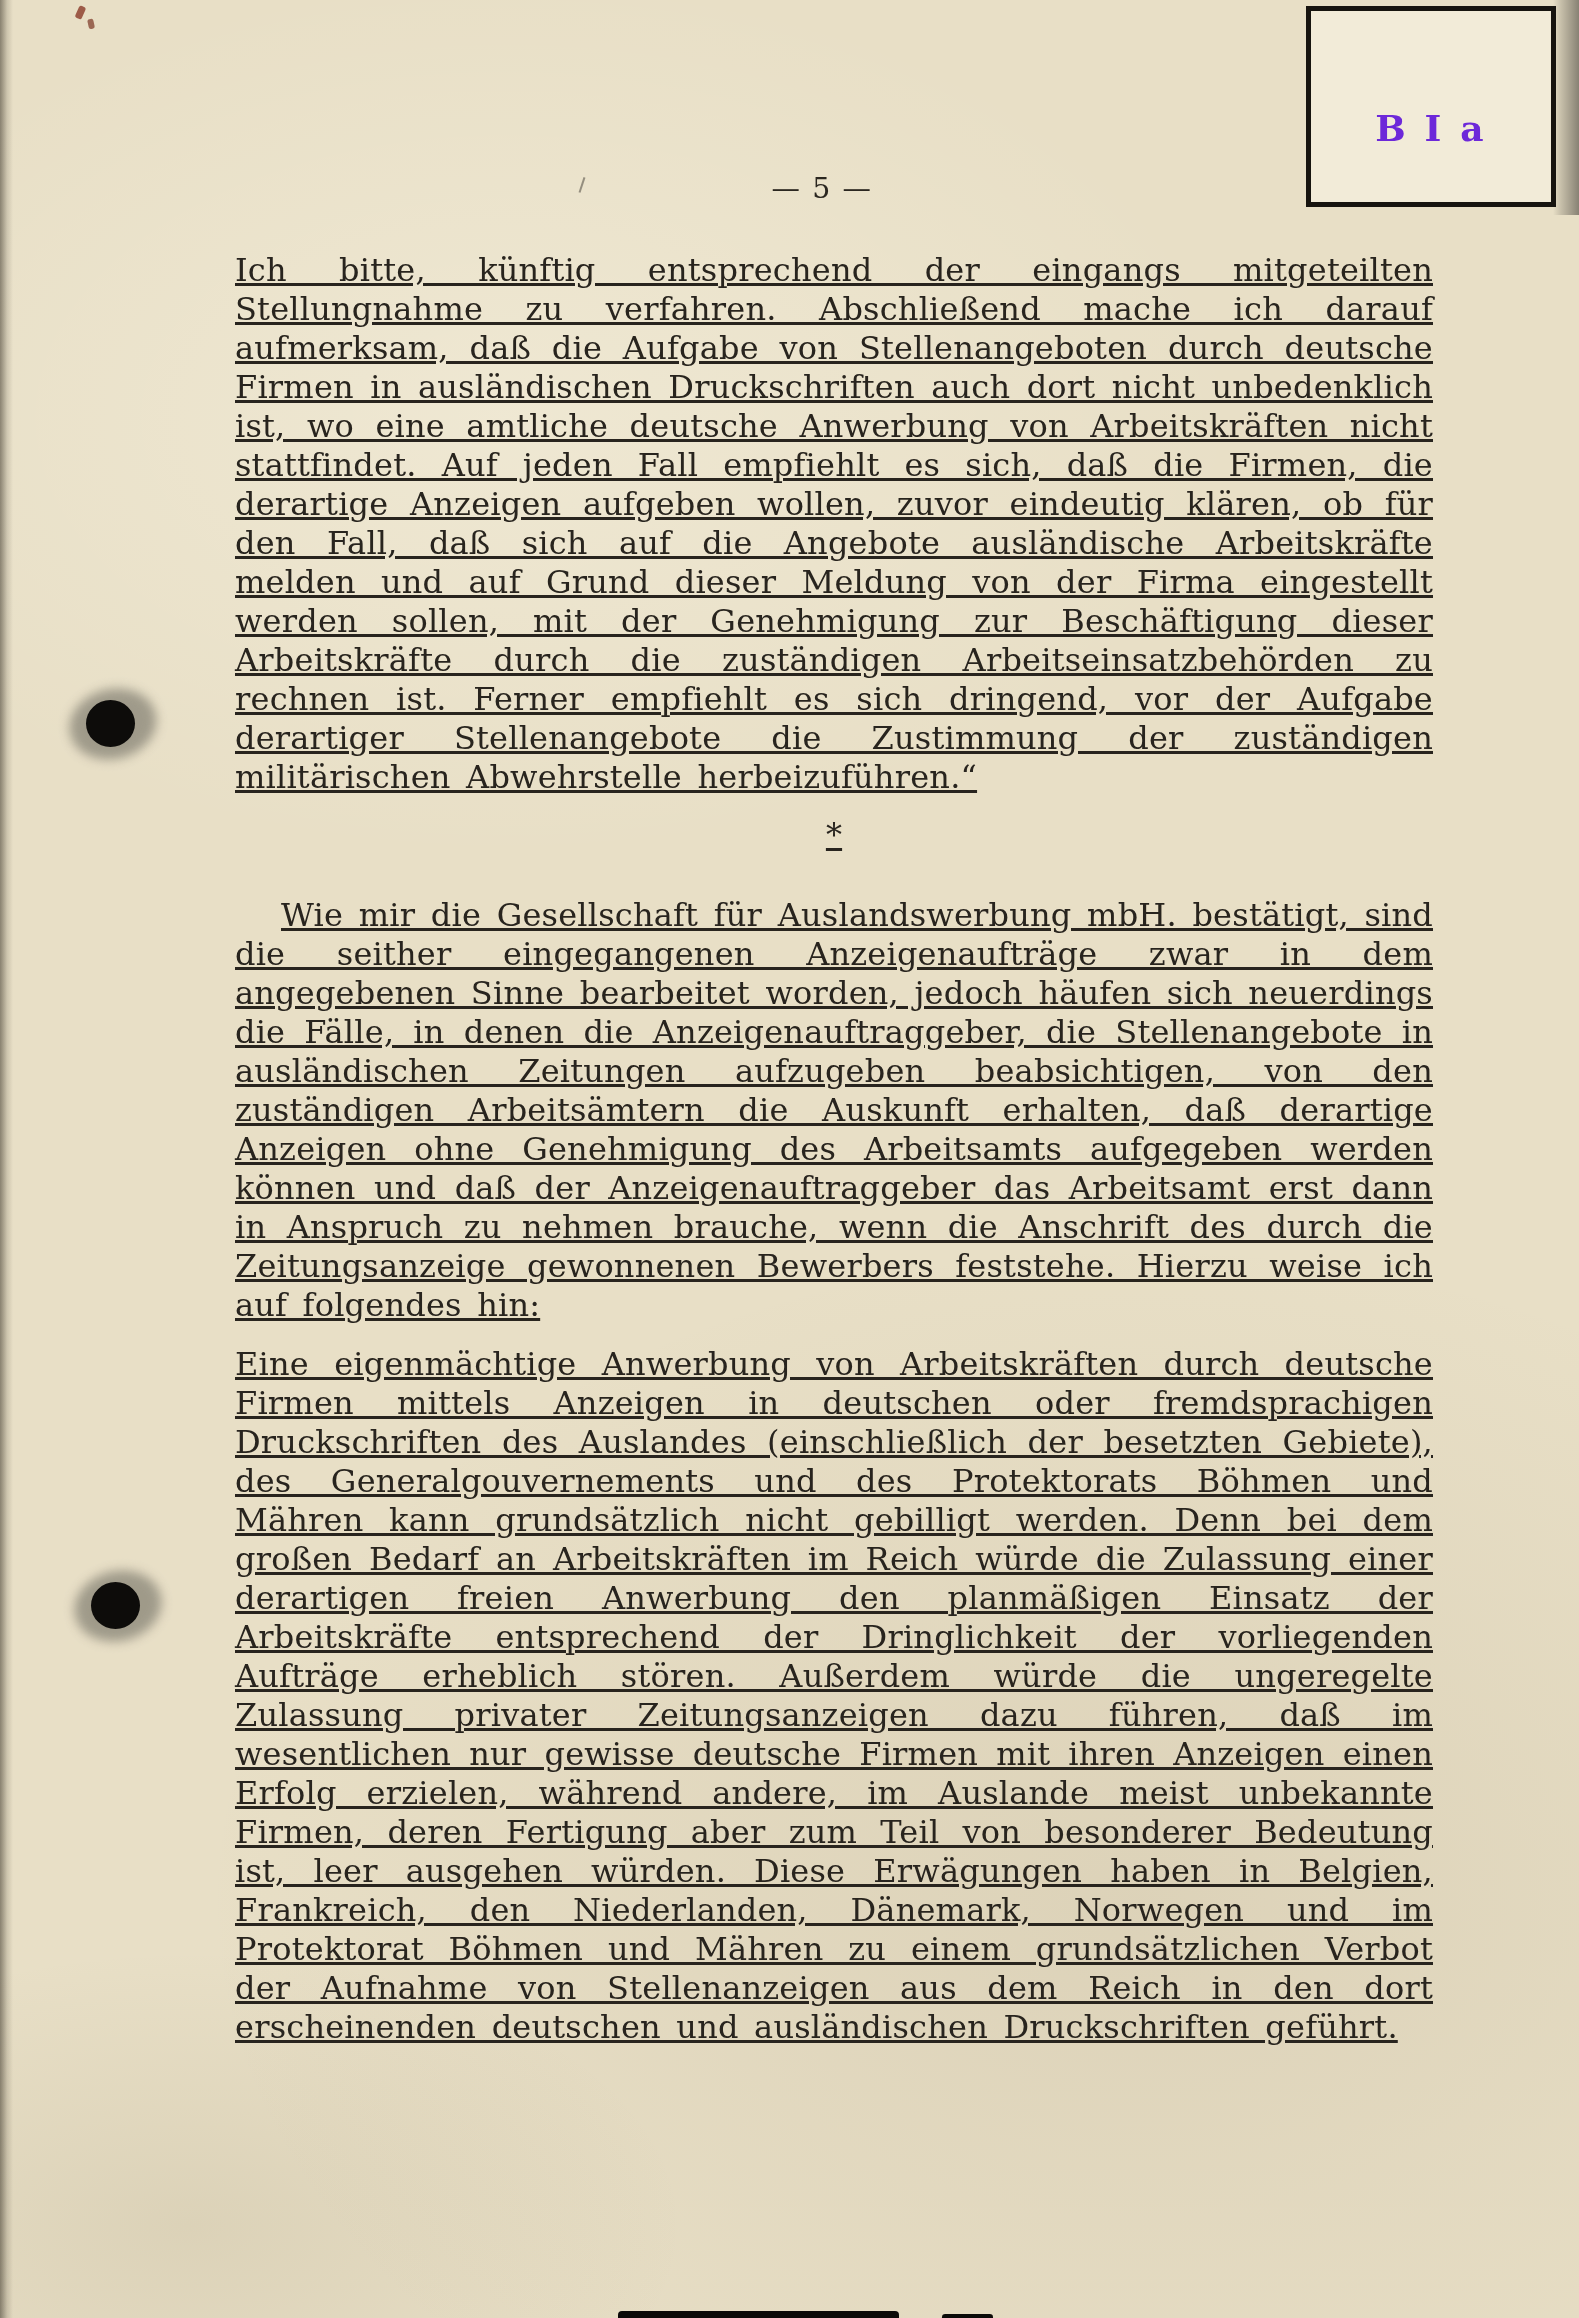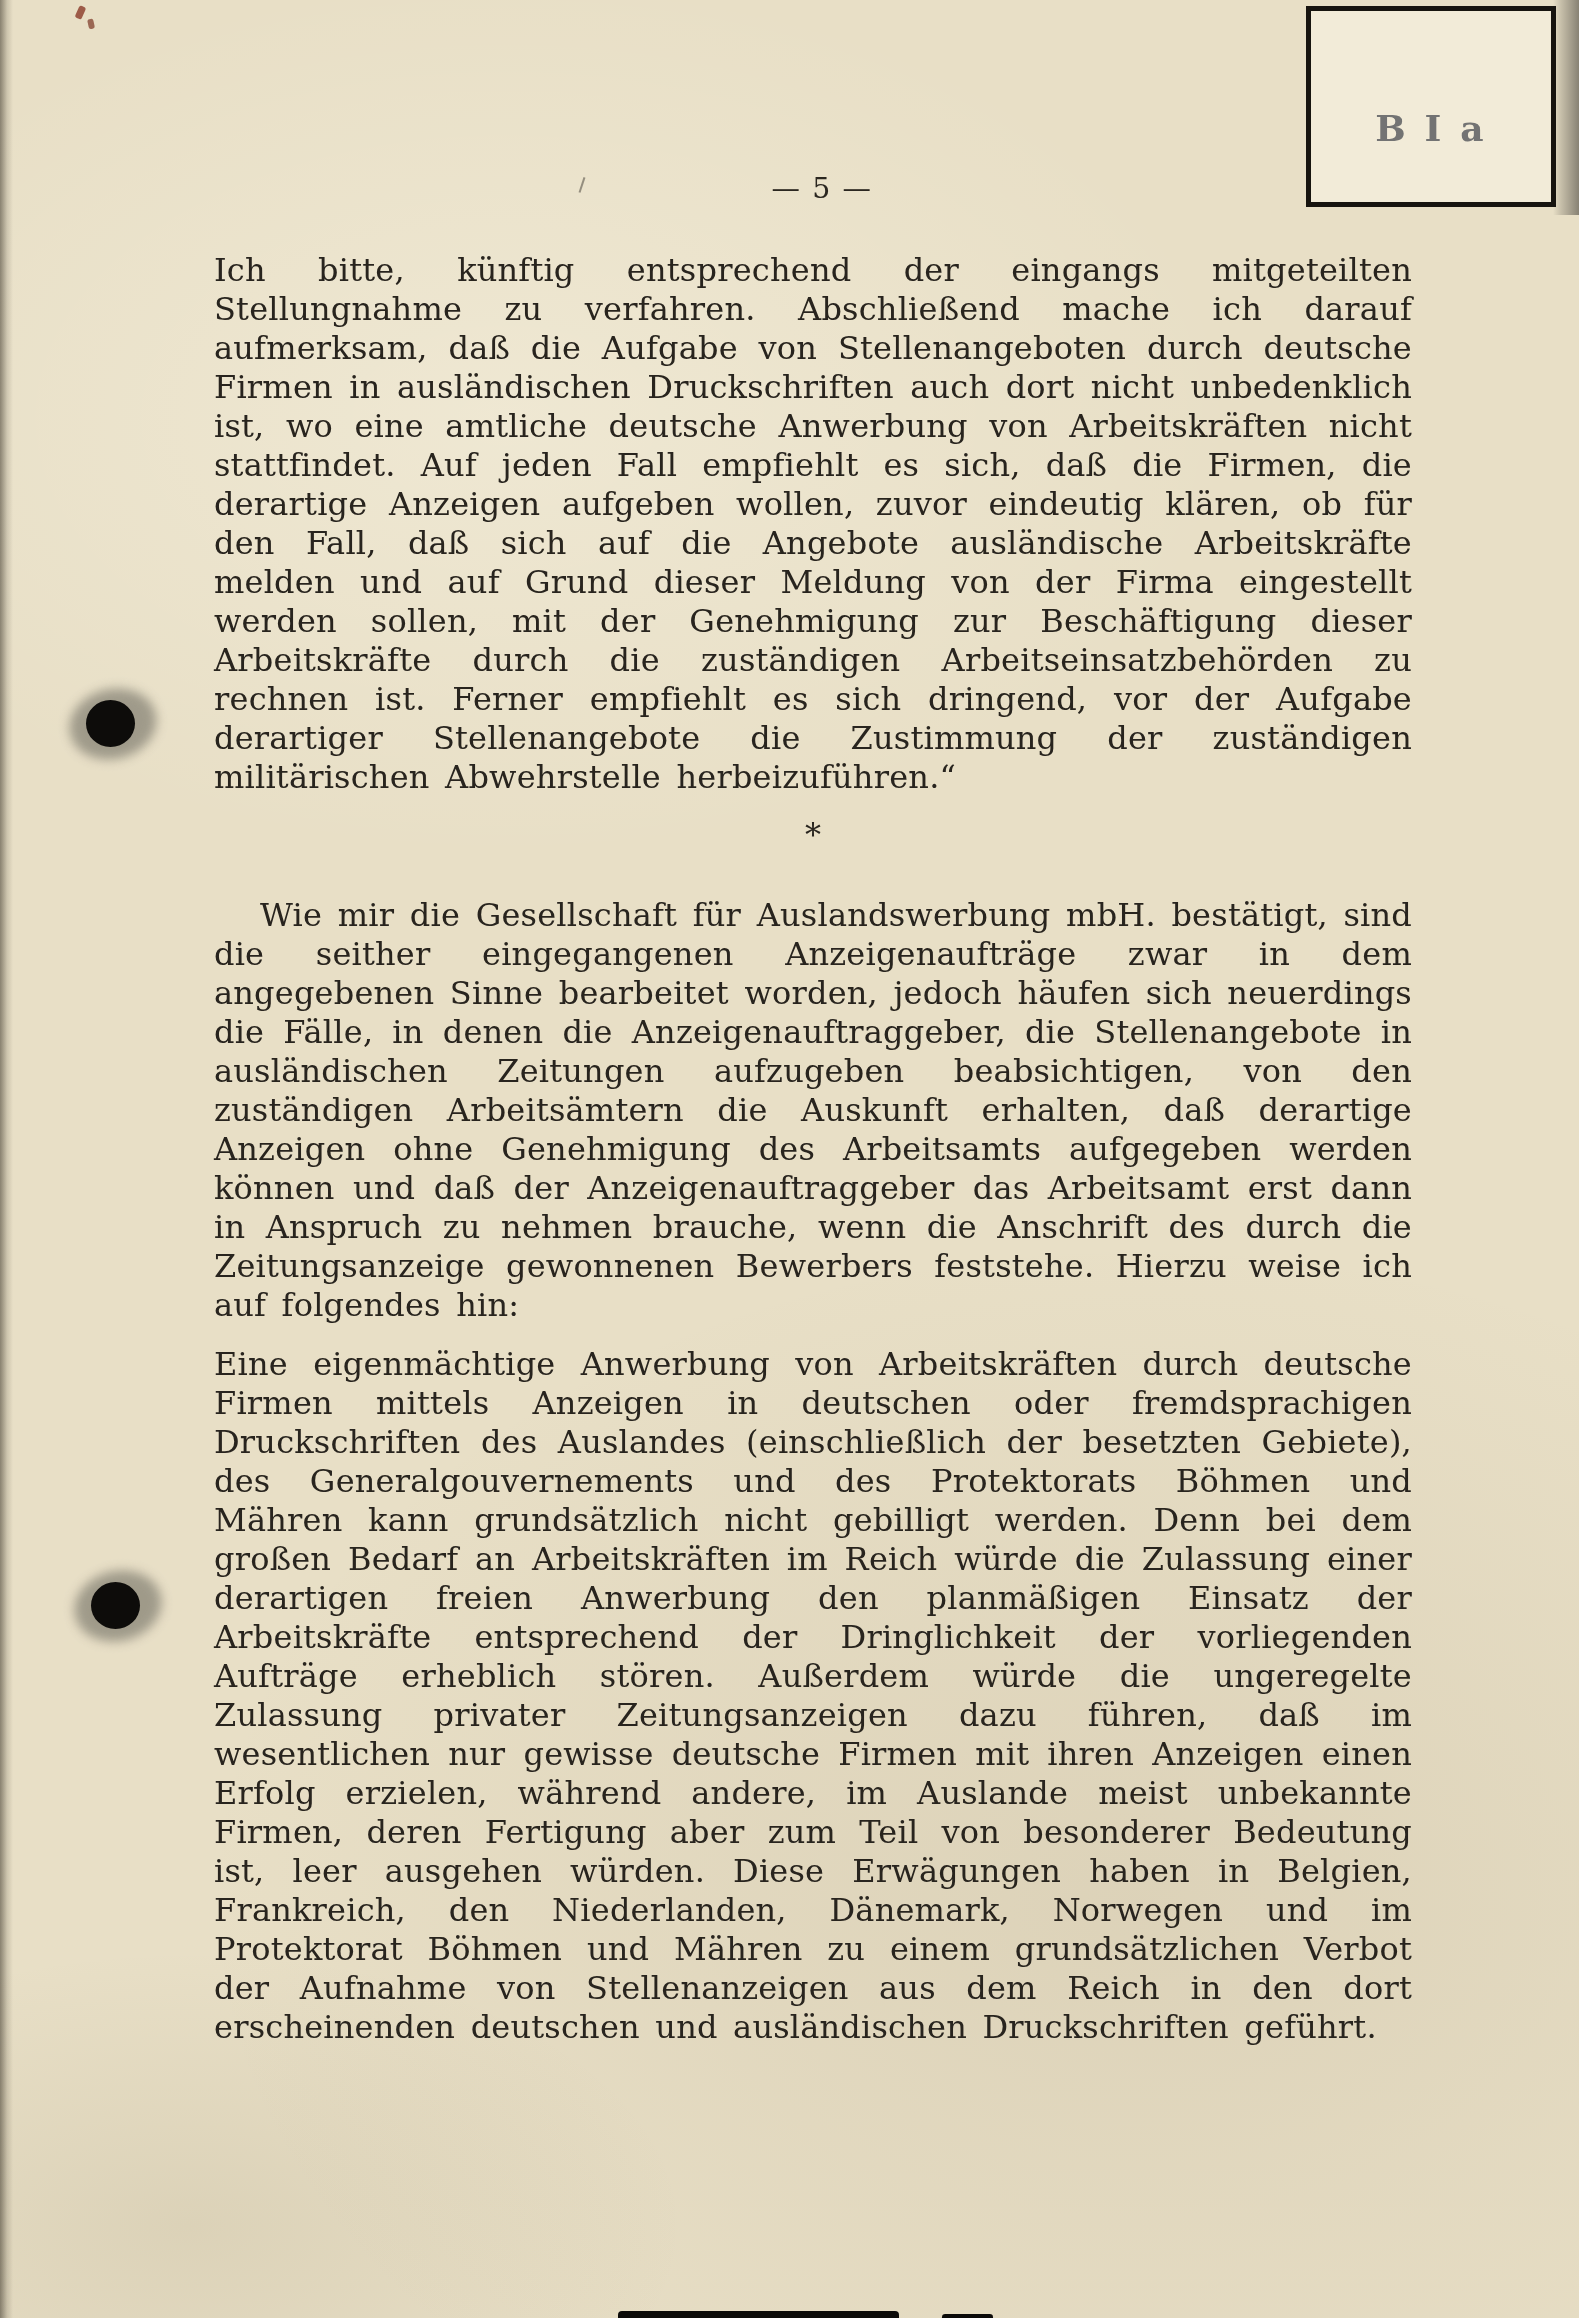--- a/index.html
+++ b/index.html
@@ -60,21 +60,21 @@
     position: absolute; left: 1306px; top: 5.5px; width: 250px; height: 201px;
     border: 5.5px solid #17140f;
     background: #f2ebd8;
     display: flex; align-items: center; justify-content: center;
     padding-top: 43px;
   }
   .corner-label {
     font-weight: bold;
     font-size: 36px;
     letter-spacing: 3.2px;
-    color: #737373;
+    color: #6d28d9;
   }
 
   
   .page-number {
     position: absolute; left: 223px; top: 172px; width: 1198px;
     text-align: center;
     font-size: 28.4px;
     letter-spacing: 1.6px;
     color: #2b2720;
   }
@@ -89,29 +89,30 @@
   }
   .hole .dot {
     position: absolute; left: 0; top: 0; width: 49px; height: 47px;
     background: #0d0c0a; border-radius: 50%;
   }
   .hole-top { left: 86px; top: 700px; }
   .hole-bottom { left: 91px; top: 1582px; }
 
   
   .content {
-    position: absolute; left: 214px; top: 251px; width: 1198px;
+    position: absolute; left: 235px; top: 251px; width: 1198px;
     font-size: 32px;
     line-height: 39px;
     word-spacing: 0.16em;
     letter-spacing: 0.2px;
     text-align: justify;
     hyphens: auto;
     -webkit-hyphens: auto;
     color: #28241e;
+    text-decoration: underline;
   }
   .para { text-align: justify; }
   .para-indent { text-indent: 46px; }
   .separator {
     text-align: center;
     font-size: 32px;
     margin: 19px 0 41px 0;
     line-height: 39px;
   }
   .para-3 { margin-top: 20px; }

